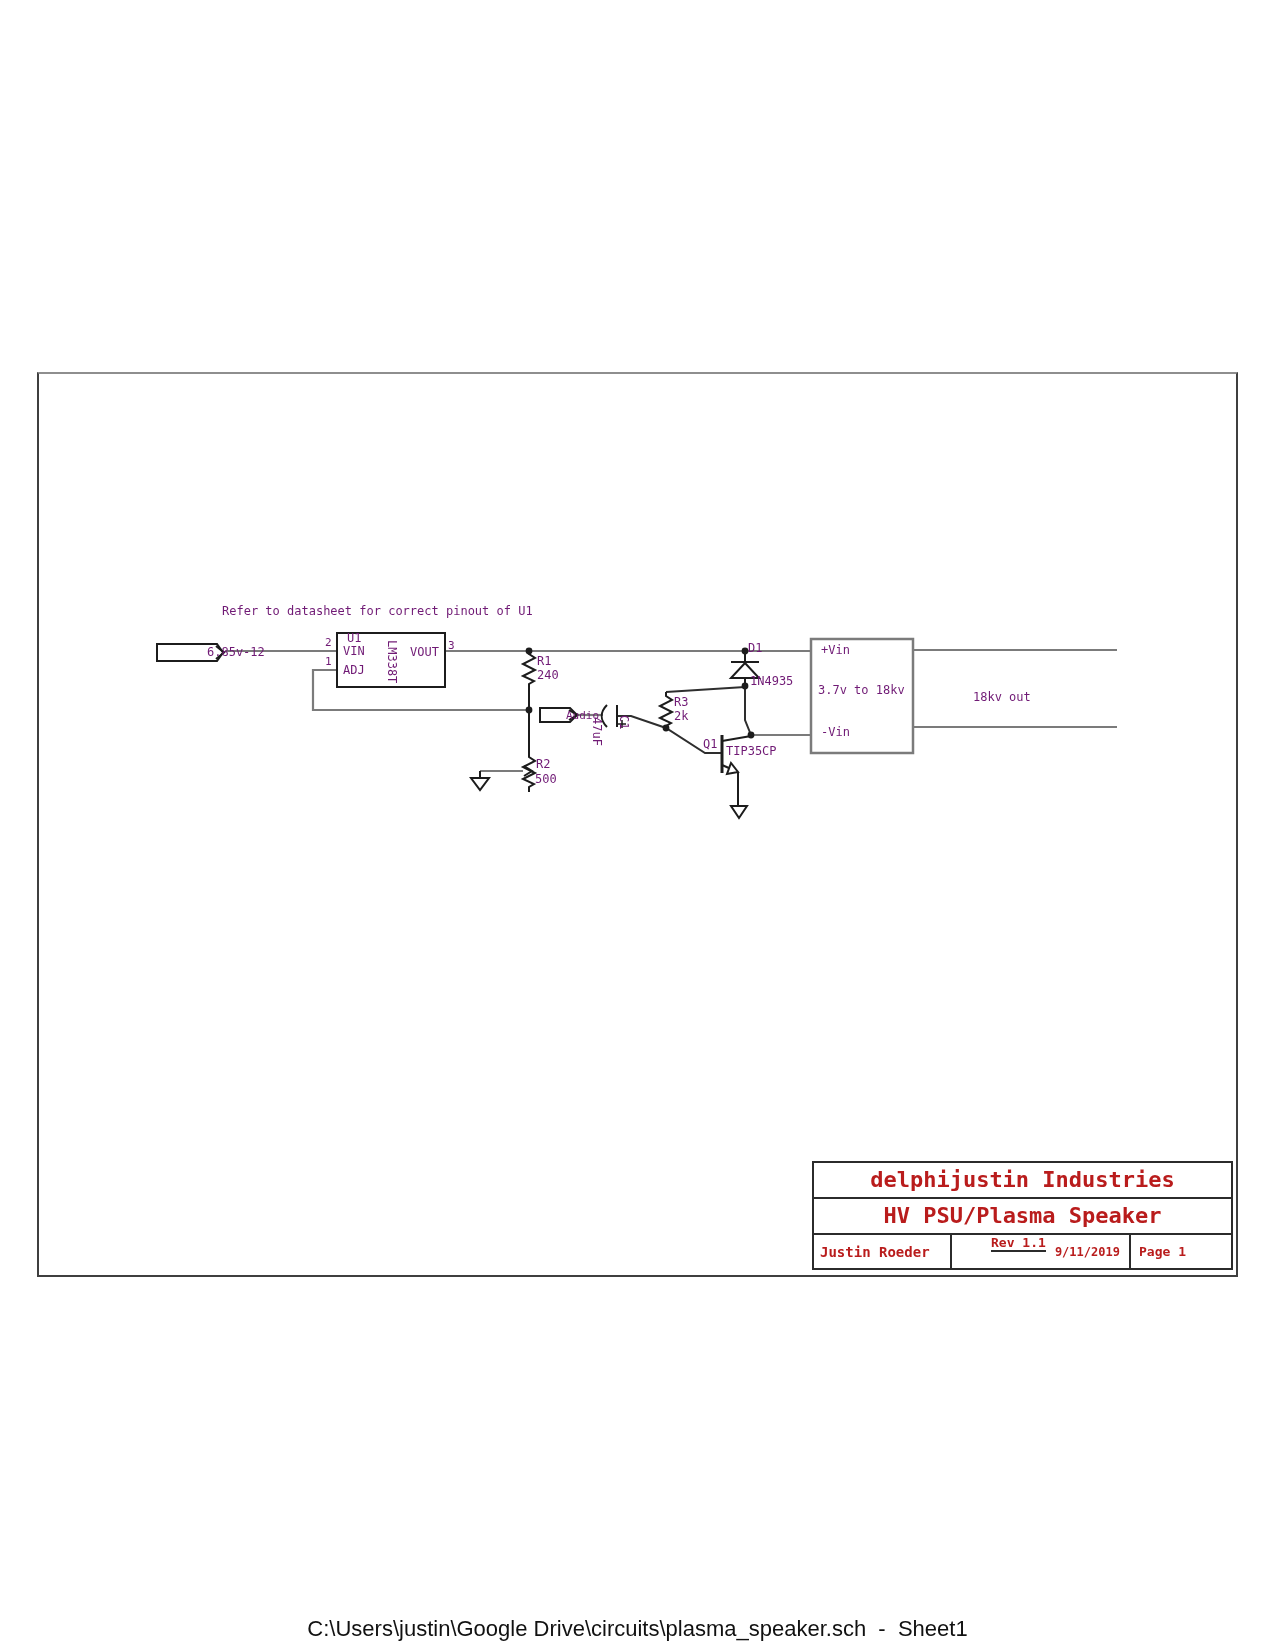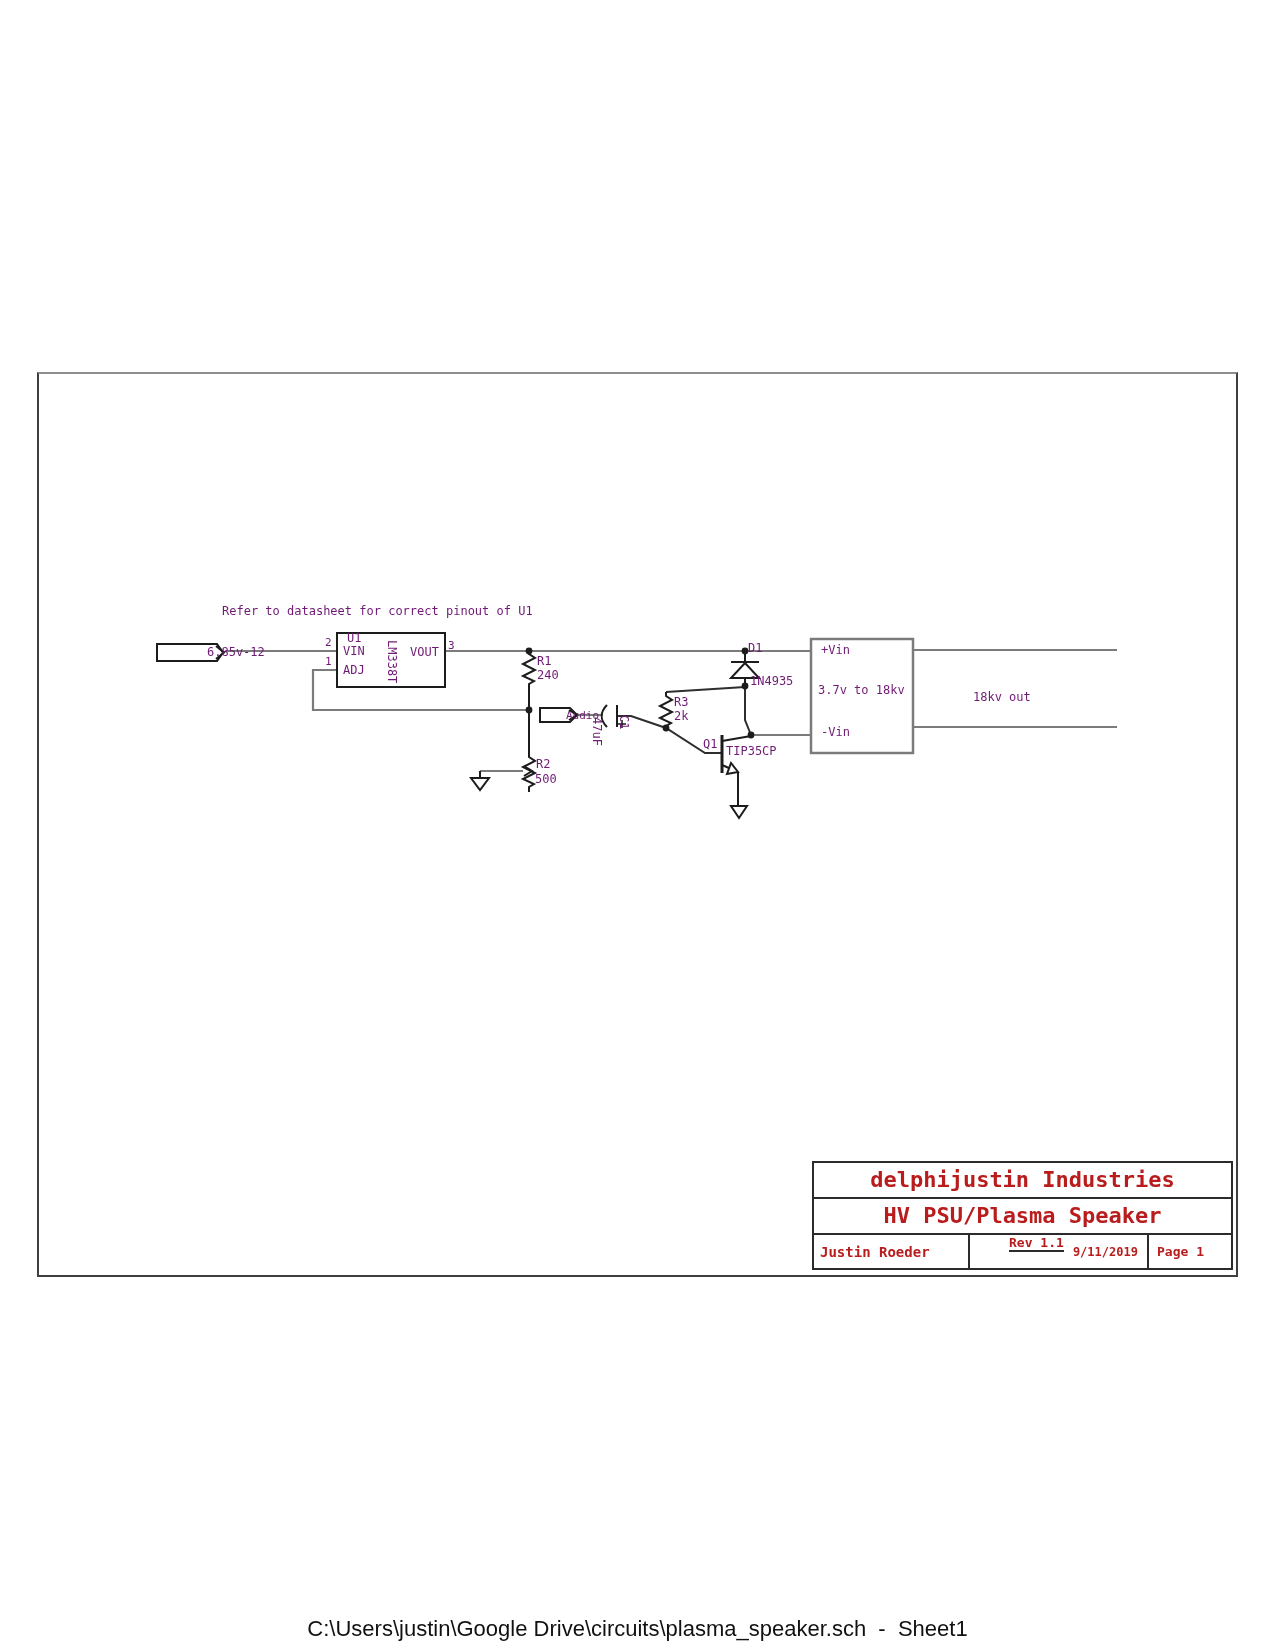--- a/index.html
+++ b/index.html
@@ -25,21 +25,21 @@
     box-sizing:border-box; border:2px solid #2b2b2b; background:#fff;
     color:#b91c1c;
   }
   .tb-row1 { height:34px; border-bottom:2px solid #2b2b2b;
     display:flex; align-items:center; justify-content:center;
     font:bold 22px/1 "DejaVu Sans Mono", monospace; }
   .tb-row2 { height:34px; border-bottom:2px solid #2b2b2b;
     display:flex; align-items:center; justify-content:center;
     font:bold 22px/1 "DejaVu Sans Mono", monospace; }
   .tb-row3 { height:33px; display:flex; }
-  .tb-author { width:156px; border-right:2px solid #2b2b2b;
+  .tb-author { width:138px; border-right:2px solid #2b2b2b;
     display:flex; align-items:center; padding-left:6px; box-sizing:border-box;
     font:bold 14px/1 "DejaVu Sans Mono", monospace; }
   .tb-mid { width:138px; border-right:2px solid #2b2b2b; display:flex; flex-direction:row;margin-left:39px; }
   .tb-rev { height:15px; border-bottom:2px solid #2b2b2b;
     display:flex; align-items:center; justify-content:center;
     font:bold 13px/1 "DejaVu Sans Mono", monospace; }
   .tb-date { flex:1; display:flex; align-items:center; justify-content:center;
     font:bold 12px/1 "DejaVu Sans Mono", monospace; }
   .tb-page { flex:1; display:flex; align-items:center; padding-left:8px;
     font:bold 13px/1 "DejaVu Sans Mono", monospace;border-radius:15px; }

